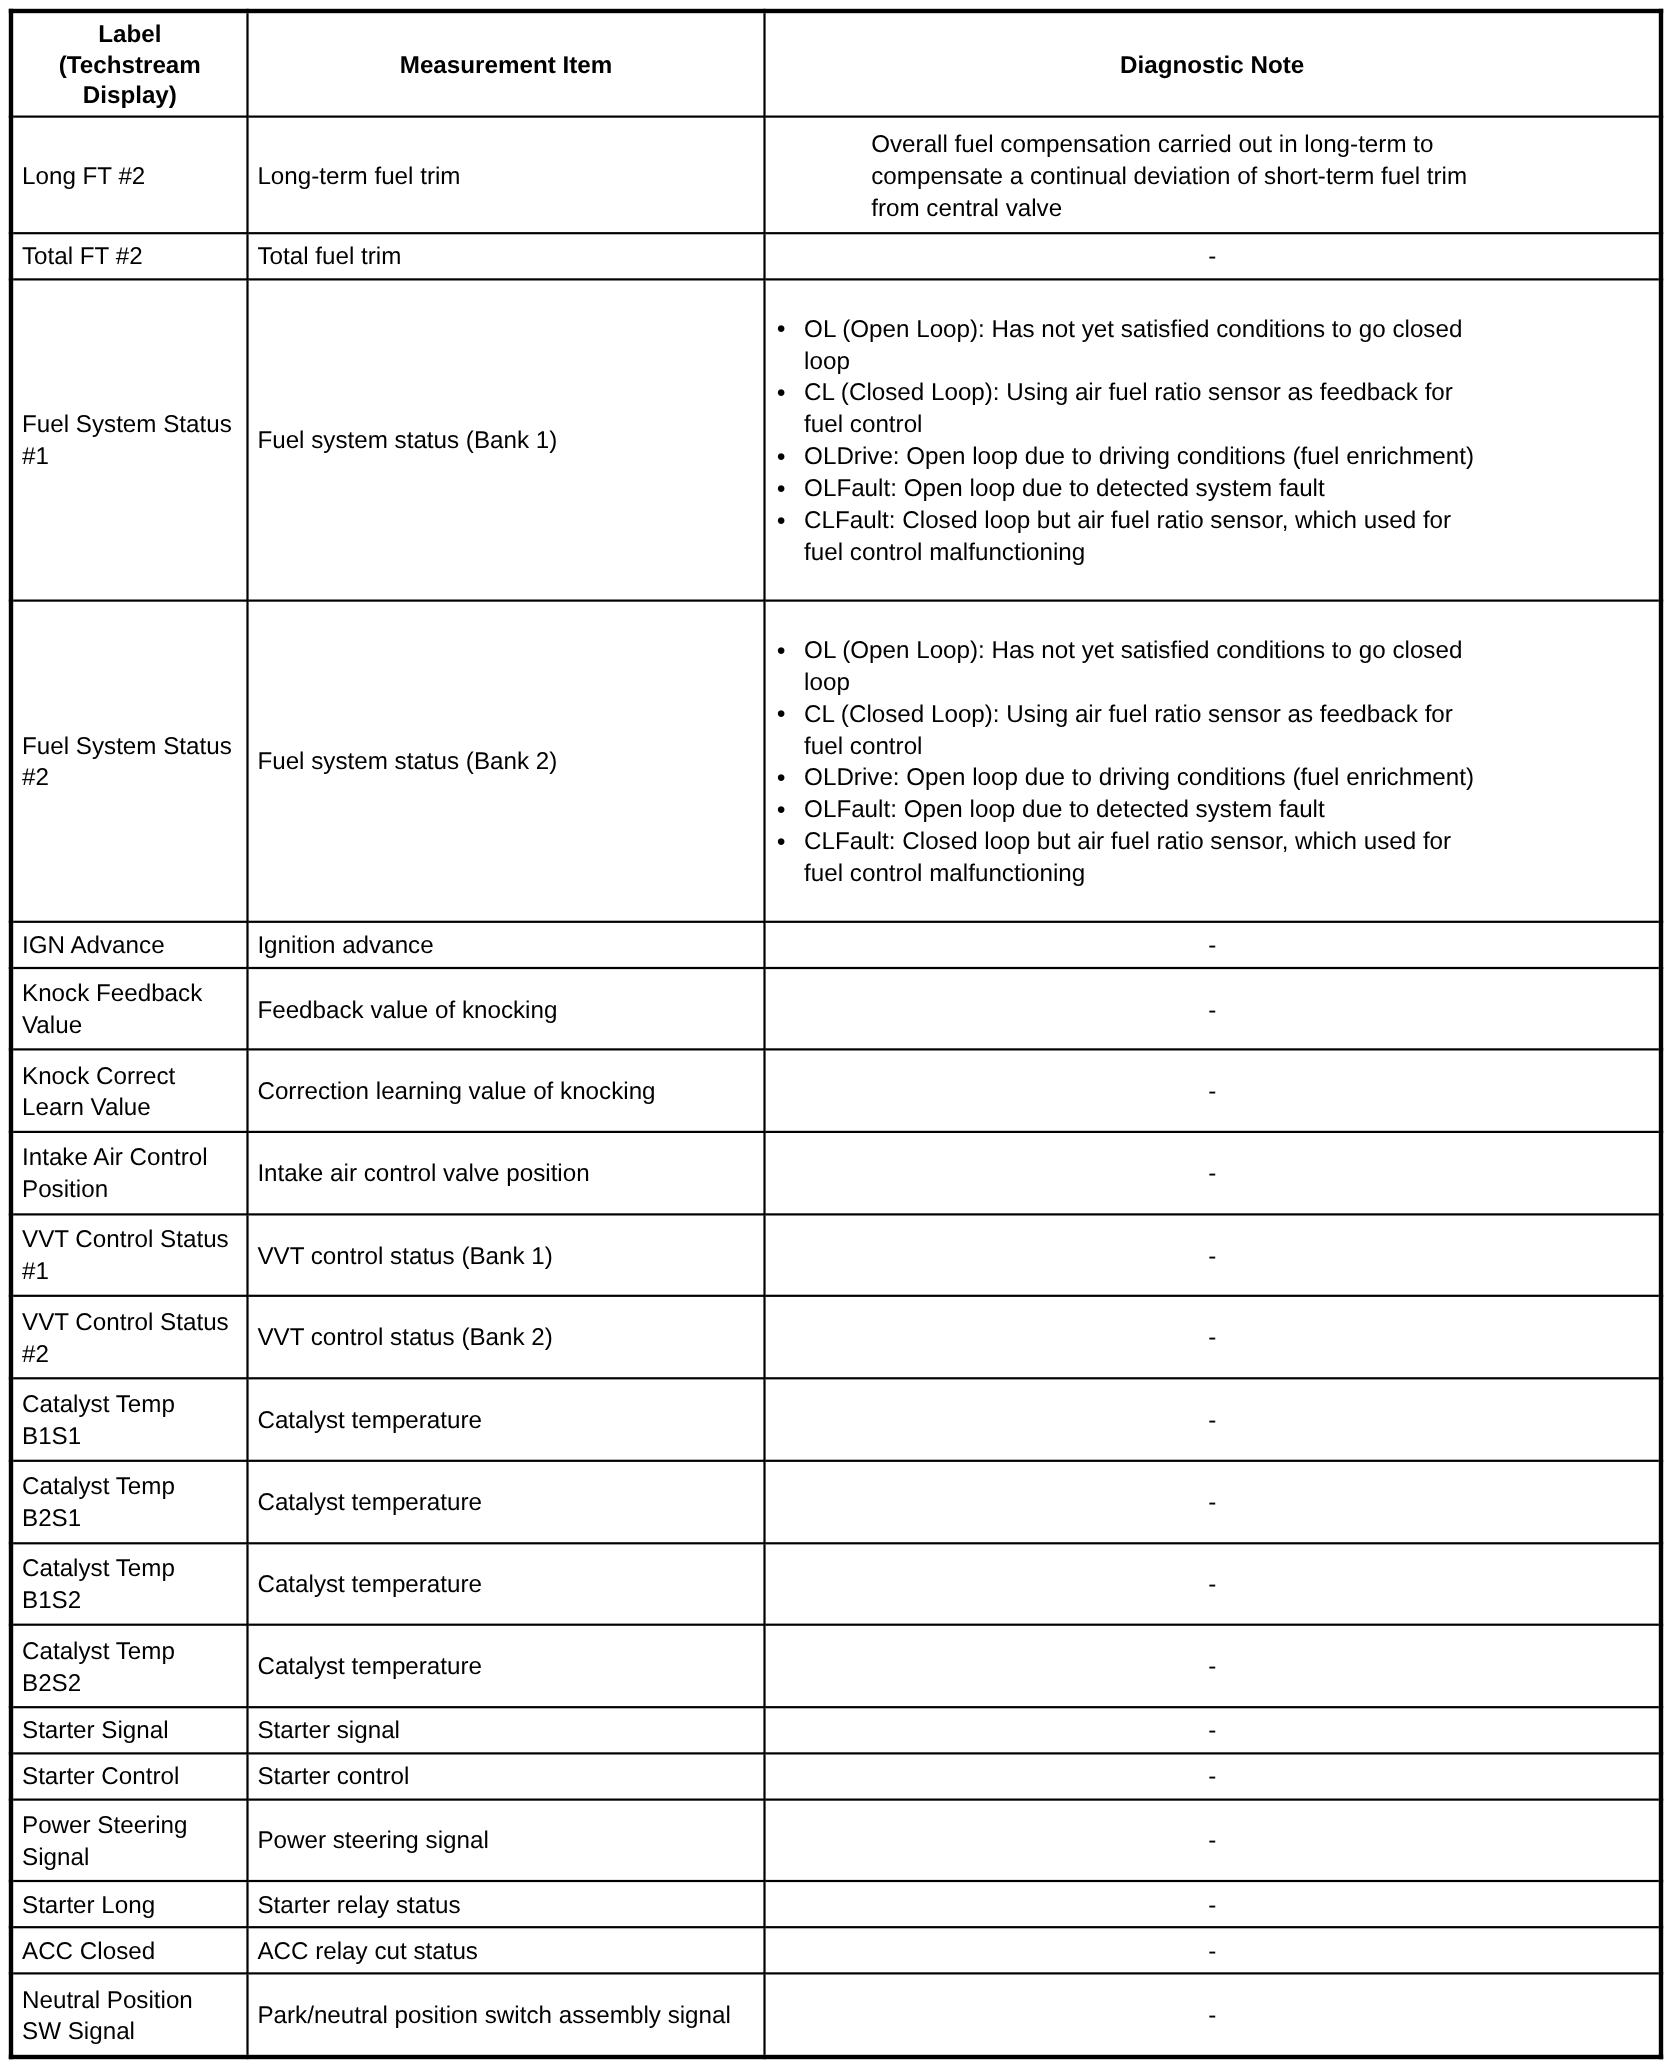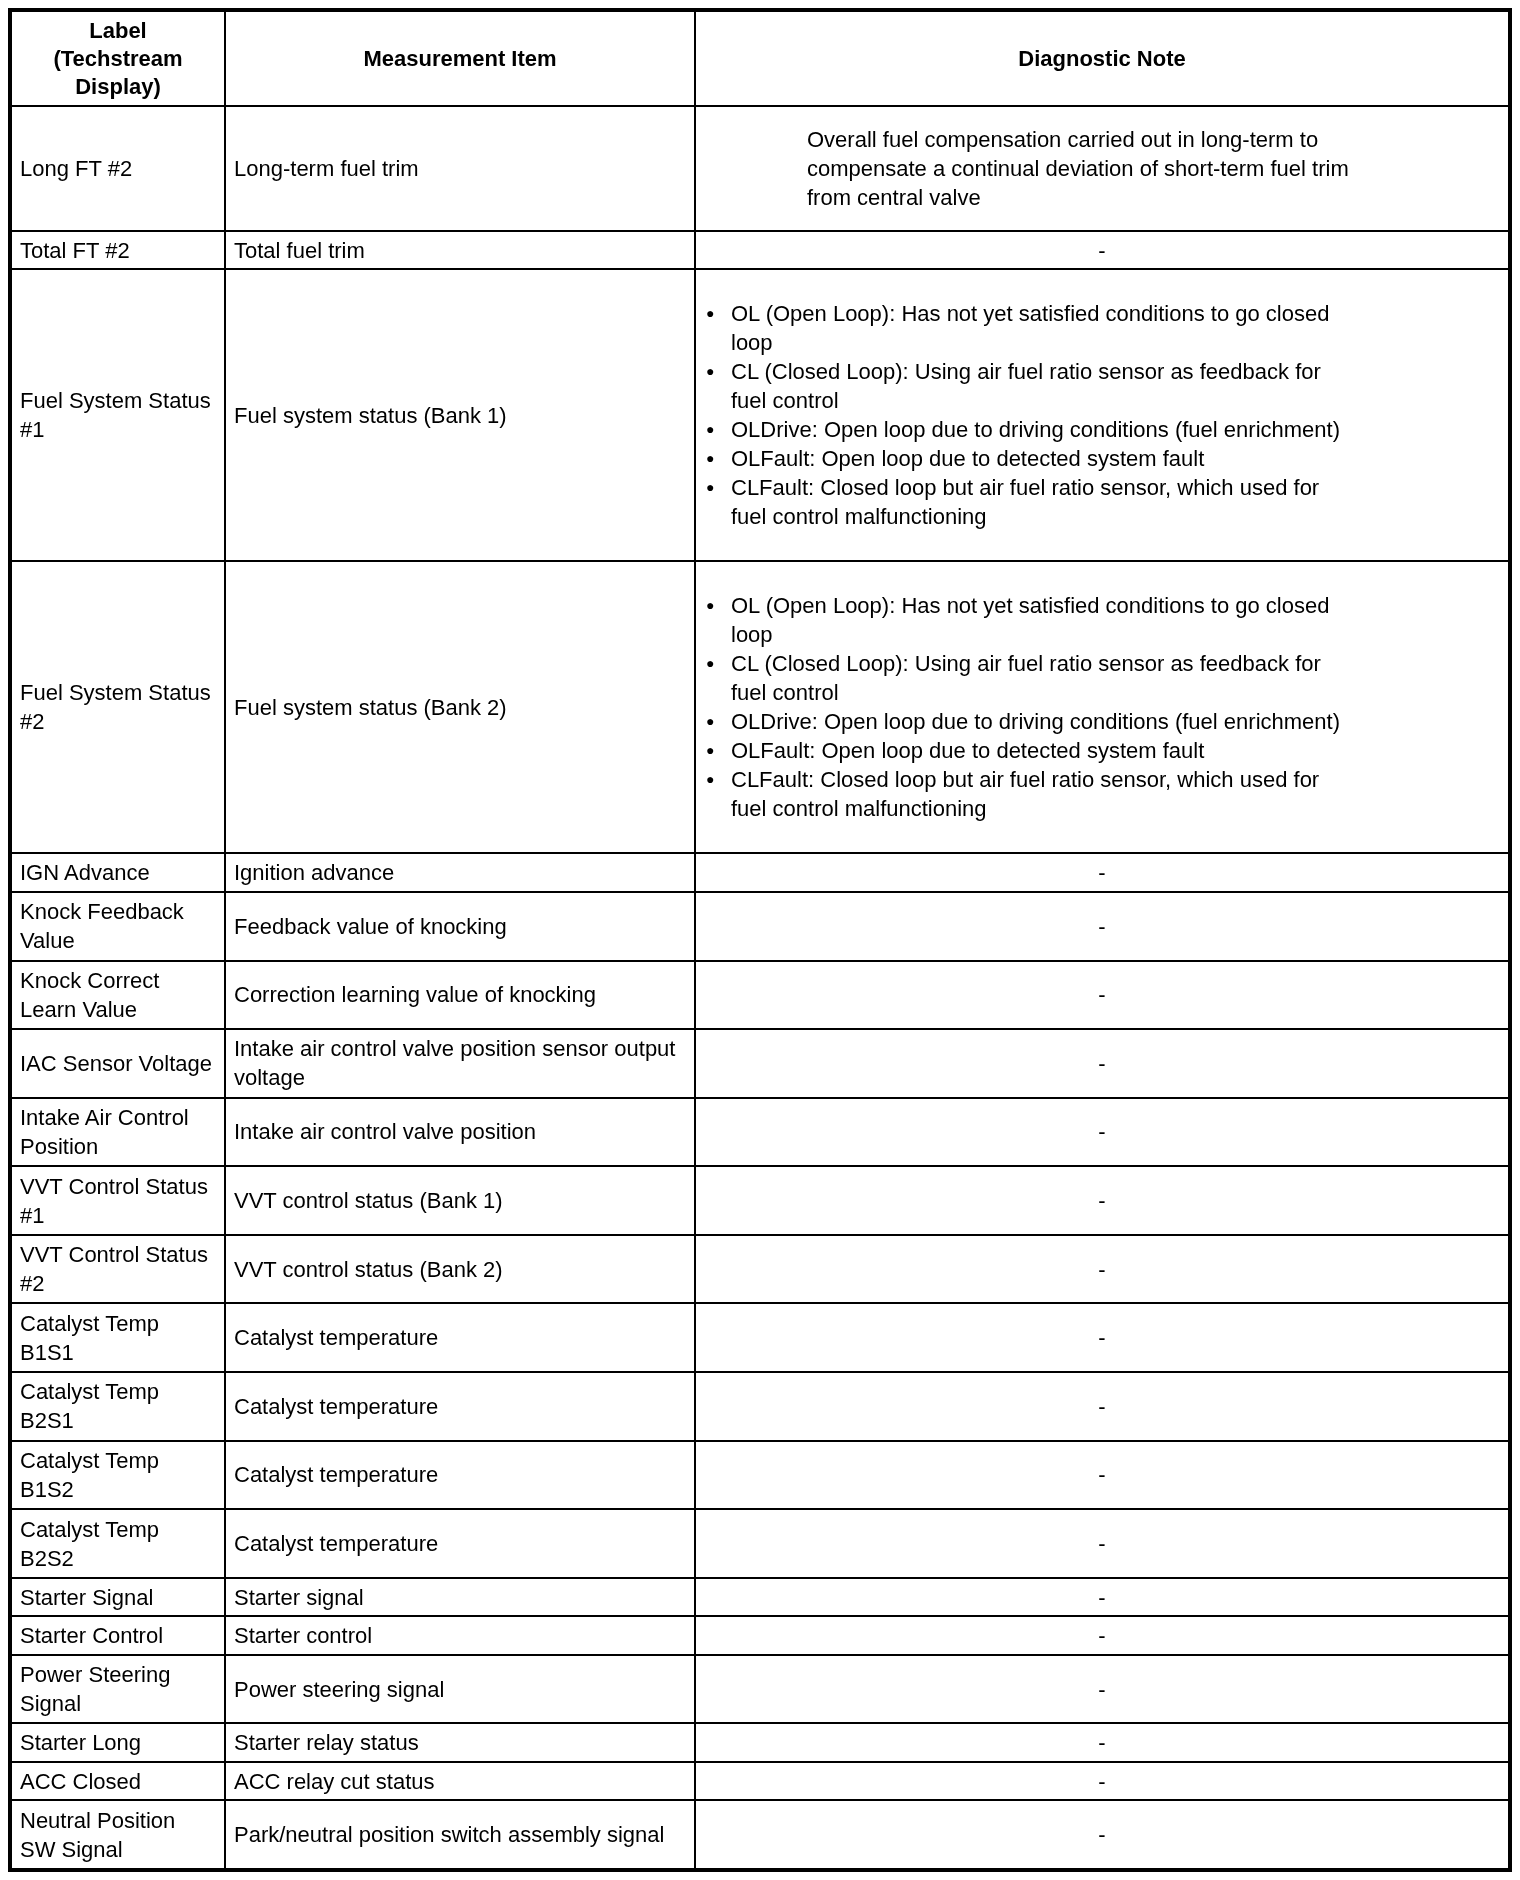--- a/index.html
+++ b/index.html
@@ -38,21 +38,21 @@
     text-align: center;
     white-space: pre-line;
     line-height: 28px;
   }
   thead tr { height: 96px; }
   tr.row-text { height: 106px; }
   tr.row-bullets { height: 292px; }
   .cell-label, .cell-item { text-align: left; }
   .cell-note.note-dash { text-align: center; }
   .note-text {
-    margin: 15px;
+    margin: 0;
     max-width: 625px;
     padding-left: 48px;
   }
   .bullet-list {
     margin: 0;
     padding: 0;
     list-style: none;
     width: 652px;
     max-width: 100%;
   }
@@ -135,25 +135,20 @@
           <td class="cell cell-label">Knock Feedback Value</td>
           <td class="cell cell-item">Feedback value of knocking</td>
           <td class="cell cell-note note-dash">-</td>
         </tr>
         <tr class="row-dash">
           <td class="cell cell-label">Knock Correct Learn Value</td>
           <td class="cell cell-item">Correction learning value of knocking</td>
           <td class="cell cell-note note-dash">-</td>
         </tr>
         <tr class="row-dash">
-          <td class="cell cell-label">IAC Sensor Voltage</td>
-          <td class="cell cell-item">Intake air control valve position sensor output voltage</td>
-          <td class="cell cell-note note-dash">-</td>
-        </tr>
-        <tr class="row-dash">
           <td class="cell cell-label">Intake Air Control Position</td>
           <td class="cell cell-item">Intake air control valve position</td>
           <td class="cell cell-note note-dash">-</td>
         </tr>
         <tr class="row-dash">
           <td class="cell cell-label">VVT Control Status #1</td>
           <td class="cell cell-item">VVT control status (Bank 1)</td>
           <td class="cell cell-note note-dash">-</td>
         </tr>
         <tr class="row-dash">

